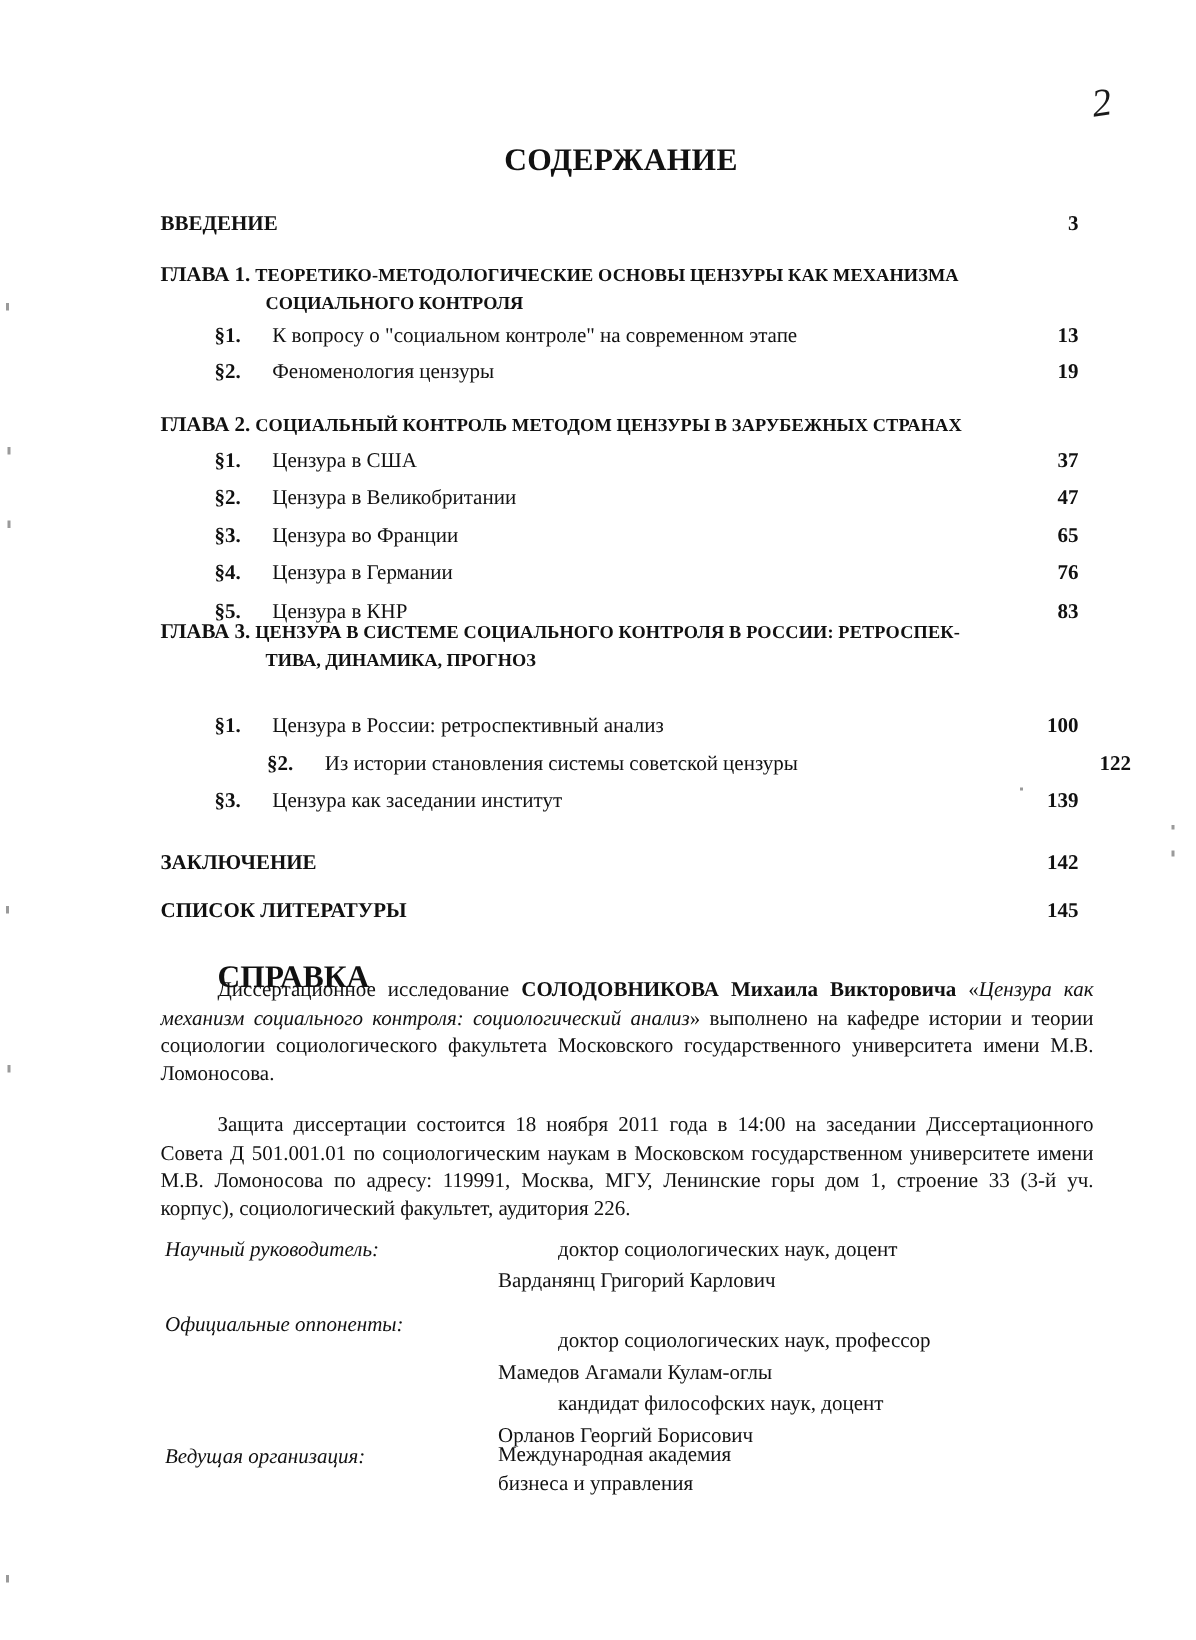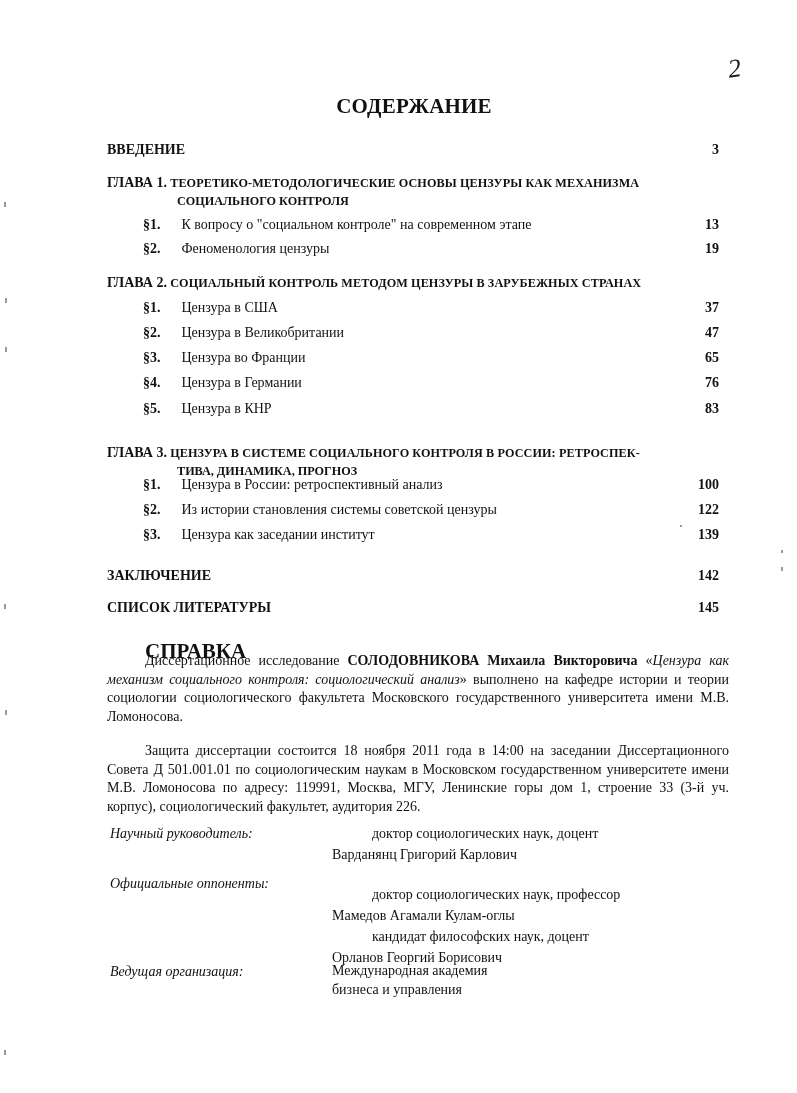--- a/index.html
+++ b/index.html
@@ -119,31 +119,31 @@
   <span class="sec-no">§4.</span>
   <span class="sec-title">Цензура в Германии</span>
   <span class="num">76</span>
 </div>
 <div class="toc-row section" style="top:400px;">
   <span class="sec-no">§5.</span>
   <span class="sec-title">Цензура в КНР</span>
   <span class="num">83</span>
 </div>
 
-<div class="toc-row chapter" style="top:444px;">
+<div class="toc-row chapter" style="top:412px;">
   <span class="ch-label">ГЛАВА 3.</span>
   <span class="ch-title">ЦЕНЗУРА В СИСТЕМЕ СОЦИАЛЬНОГО КОНТРОЛЯ В РОССИИ: РЕТРОСПЕК-</span>
   <span class="ch-title2">ТИВА, ДИНАМИКА, ПРОГНОЗ</span>
 </div>
 <div class="toc-row section" style="top:476px;">
   <span class="sec-no">§1.</span>
   <span class="sec-title">Цензура в России: ретроспективный анализ</span>
   <span class="num">100</span>
 </div>
-<div class="toc-row section" style="top:501px;">
+<div class="toc-row section" style="top:501px;margin-left:35px;">
   <span class="sec-no">§2.</span>
   <span class="sec-title">Из истории становления системы советской цензуры</span>
   <span class="num">122</span>
 </div>
 <div class="toc-row section" style="top:526px;">
   <span class="sec-no">§3.</span>
   <span class="sec-title">Цензура как заседании институт</span>
   <span class="num">139</span>
 </div>
 

